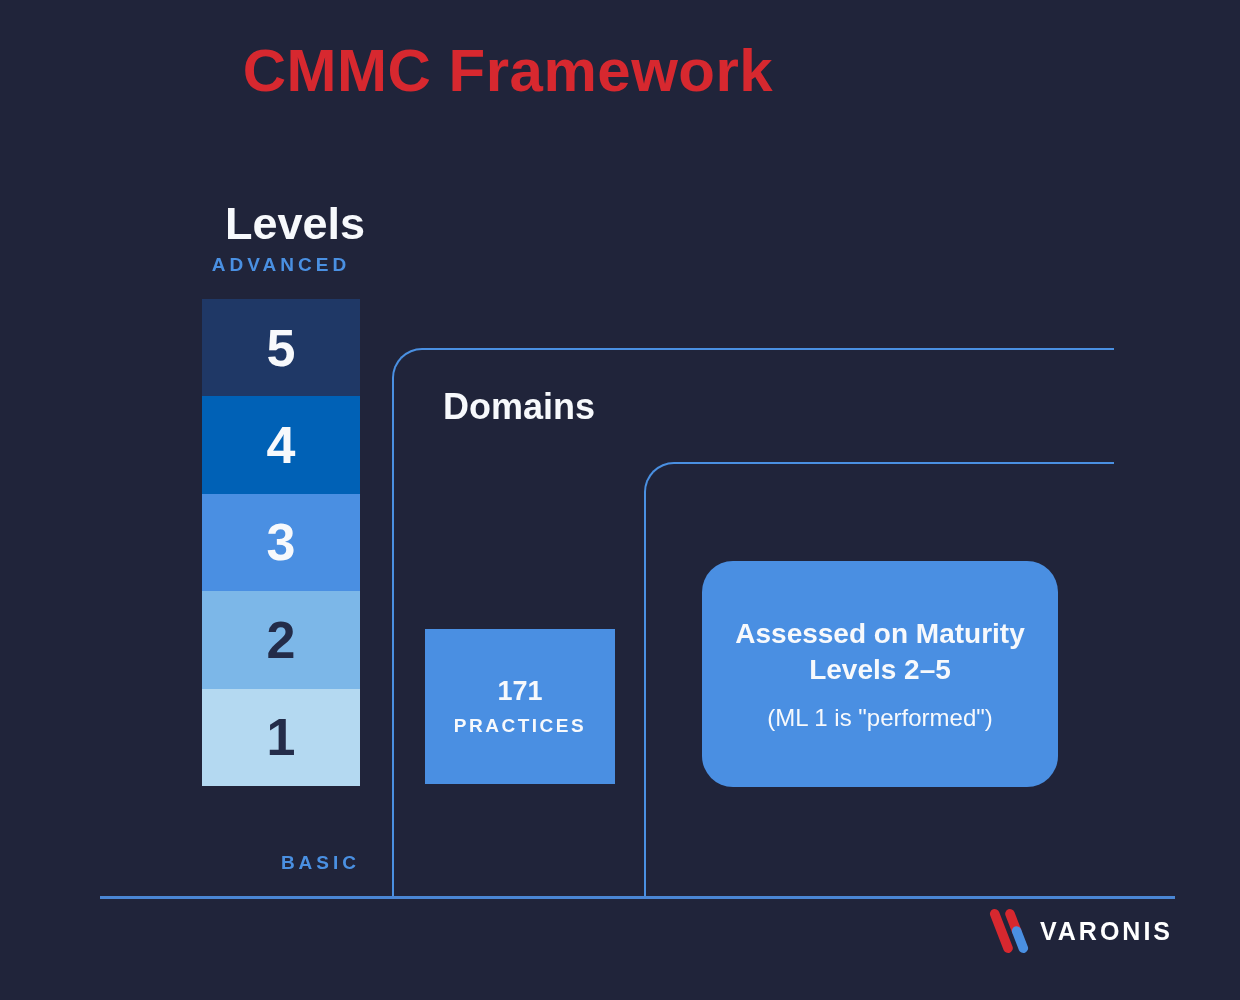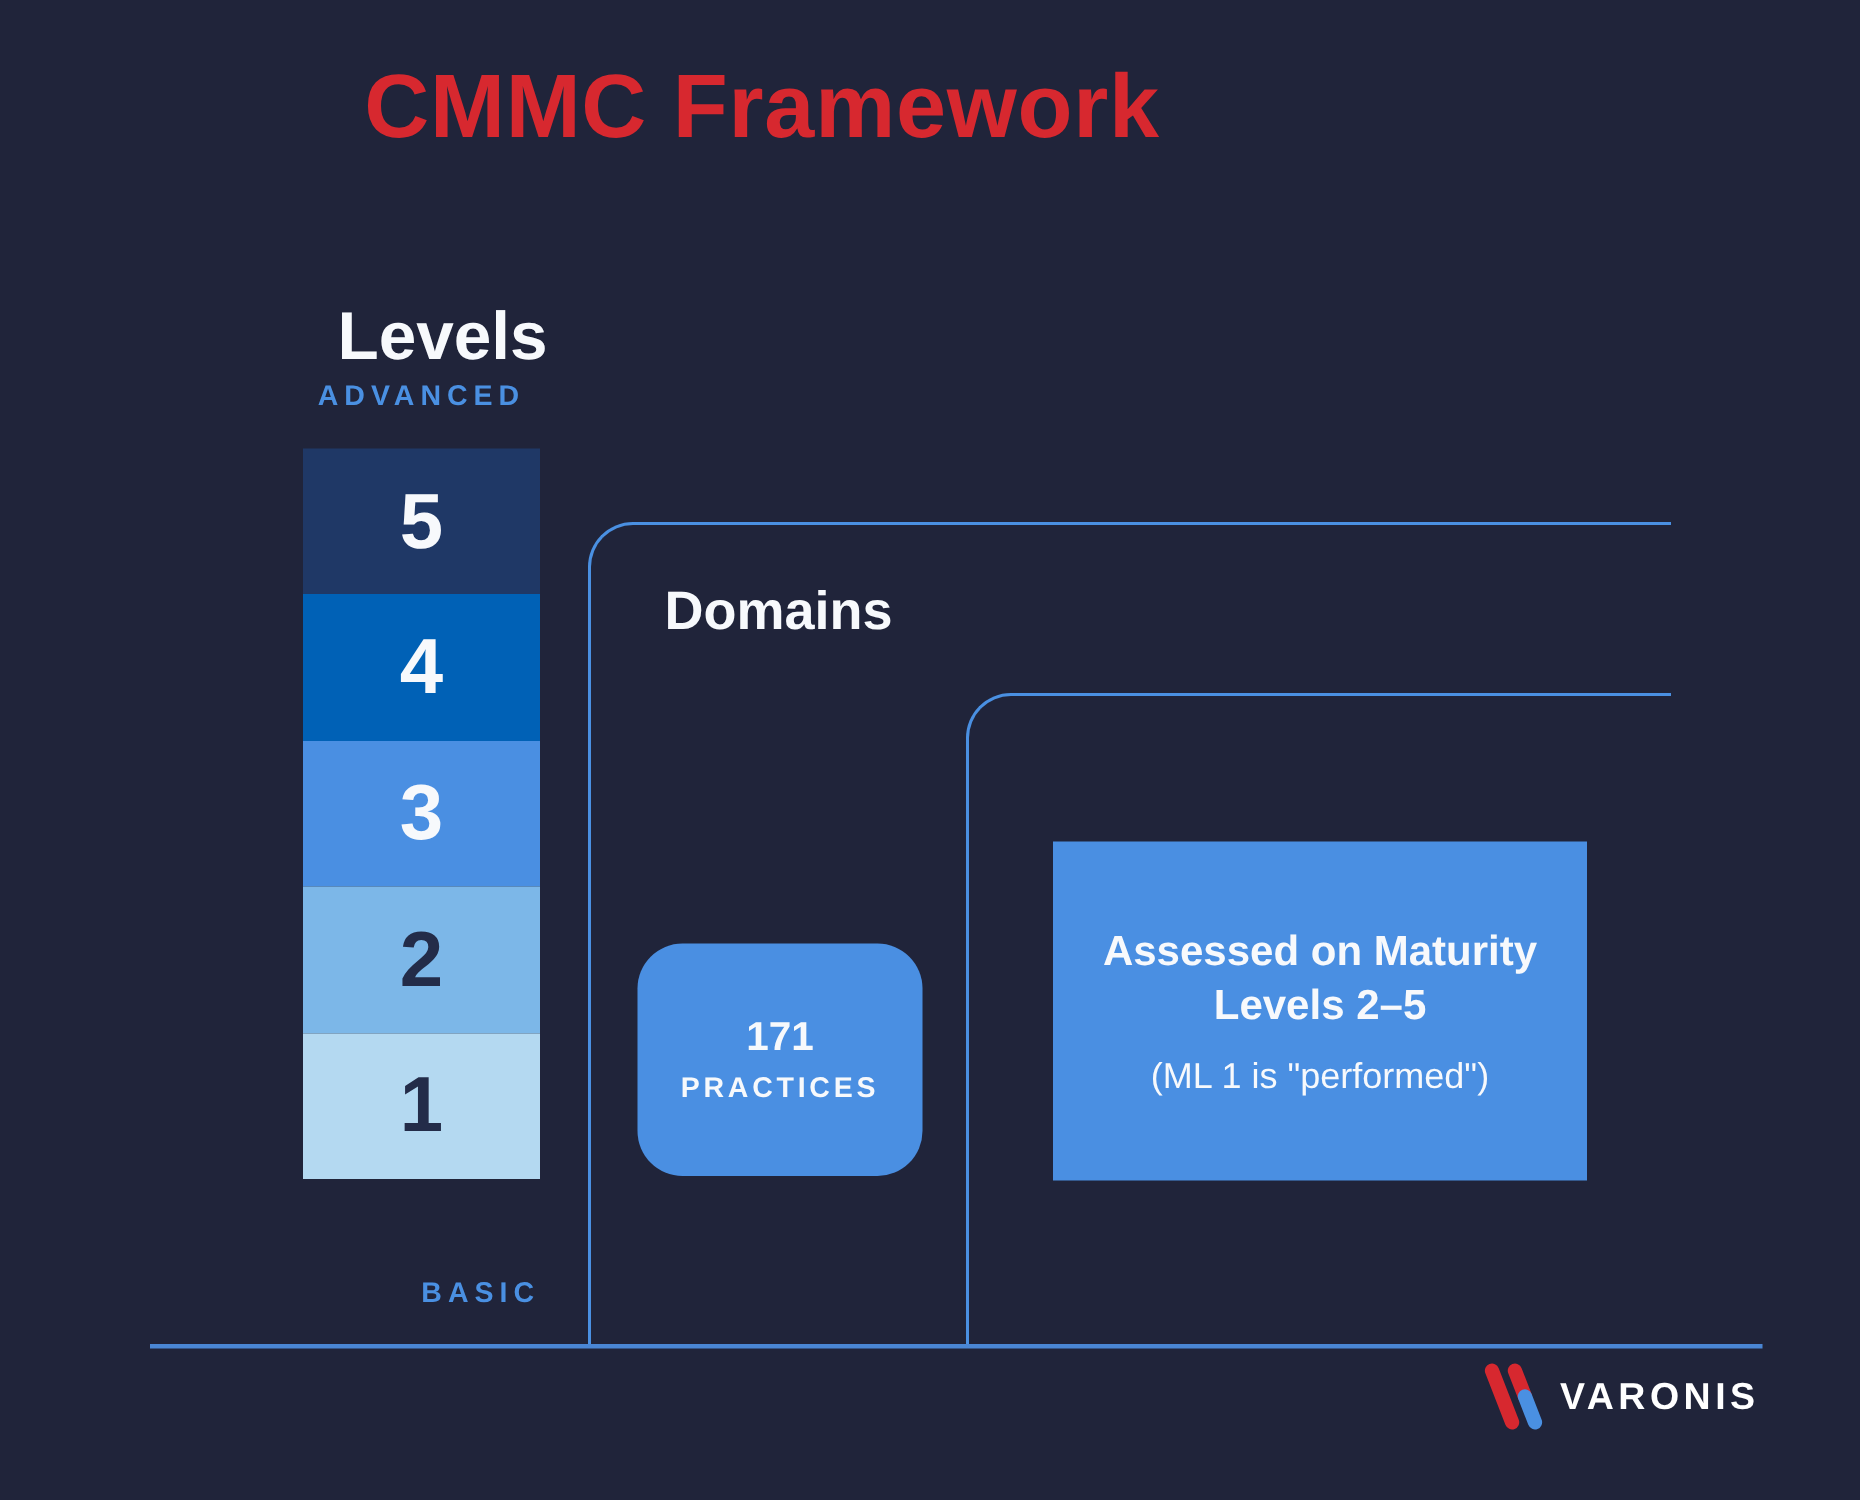--- a/index.html
+++ b/index.html
@@ -105,35 +105,36 @@
     left: 425px;
     width: 190px; height: 155px;
     background: var(--box-blue);
     color: var(--white);
     display: flex;
     flex-direction: column;
     align-items: center;
     justify-content: center;
   }
   .stat-box-capabilities { top: 462px; }
-  .stat-box-practices { top: 629px; border-radius: 30px; }
+  .stat-box-practices { top: 629px; }
   .stat-value { font-size: 27px; font-weight: 700; }
   .stat-label { font-size: 19px; font-weight: 700; letter-spacing: 2.5px; margin-top: 8px; }
 
   .assessment-box {
     position: absolute;
     left: 702px; top: 561px;
     width: 356px; height: 226px;
     background: var(--box-blue);
     color: var(--white);
     display: flex;
     flex-direction: column;
     align-items: center;
     justify-content: center;
     text-align: center;
+    border-radius: 31px;
   }
   .assessment-line { font-size: 28px; font-weight: 700; line-height: 1.3; }
   .assessment-note { font-size: 24px; font-weight: 400; margin-top: 16px; }
 
   .brand {
     position: absolute;
     left: 988px; top: 908px;
     display: flex;
     align-items: center;
   }

